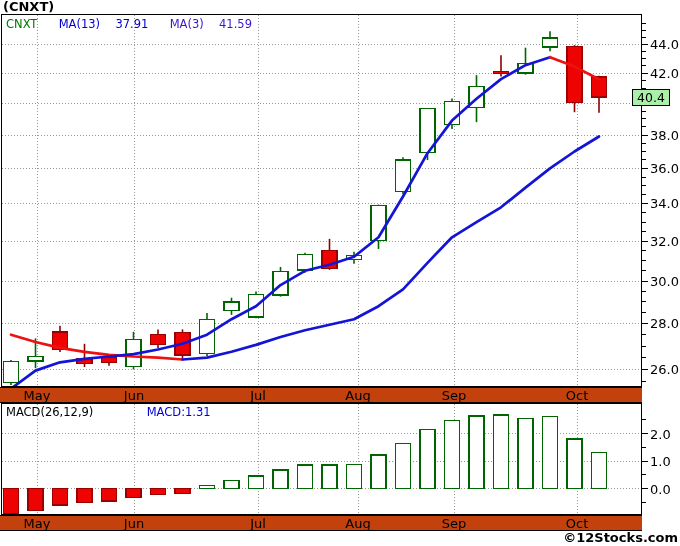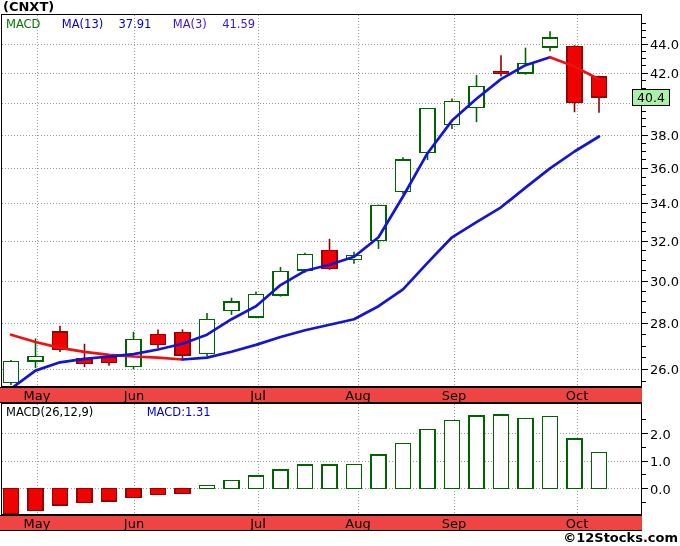--- a/index.html
+++ b/index.html
@@ -4,21 +4,21 @@
 <style>
   html,body{margin:0;padding:0;background:#fff;}
   #page{position:relative;width:680px;height:546px;background:#fff;
         font-family:"DejaVu Sans","Liberation Sans",sans-serif;overflow:hidden;}
   #title{position:absolute;left:3px;top:-1px;font-size:13px;font-weight:bold;color:#000;}
   .panel{position:absolute;border:1px solid #000;background:#fff;box-sizing:border-box;}
   #price-panel{left:1px;top:14px;width:641px;height:373px;}
   #macd-panel{left:1px;top:403px;width:641px;height:112px;}
   #price-axis{position:absolute;left:642px;top:14px;width:38px;height:373px;}
   #macd-axis{position:absolute;left:642px;top:403px;width:38px;height:112px;}
-  .month-bar{position:absolute;left:0;width:642px;height:16px;background:#ef4444;
+  .month-bar{position:absolute;left:0;width:642px;height:16px;background:#c2410c;
              border-top:1px solid #000;border-bottom:1px solid #000;box-sizing:border-box;}
   #month-bar-1{top:387px;}
   #month-bar-2{top:515px;}
   .month-label{position:absolute;top:0px;transform:translateX(-50%);font-size:13px;color:#000;line-height:15px;}
   #legend{position:absolute;left:6px;top:17px;font-size:11.5px;white-space:nowrap;}
   #legend span{margin-right:0px;}
   #macd-header{position:absolute;left:6px;top:405px;font-size:11.5px;white-space:nowrap;}
   #price-tag{position:absolute;left:632px;top:89px;width:36px;height:15px;background:#aaf0aa;
              border:1px solid #000;font-size:12.5px;color:#000;text-align:center;line-height:15px;}
   #copyright{position:absolute;right:2px;top:530px;font-size:13px;font-weight:600;color:#000;}
@@ -99,21 +99,21 @@
         <line x1="597" y1="60.84887643244096" x2="597" y2="97.66424158372728" stroke="#8b0000" stroke-width="1.6"></line>
         <rect x="589.5" y="61.88353224604017" width="15" height="20.30081449428274" fill="#ee0202" stroke="#990000" stroke-width="1.4" shape-rendering="crispEdges"></rect>
         <polyline points="9,319.7 33.5,327.0 58,332.9 82.5,336.8 107,339.8 131.5,341.5 156,342.6 180.5,344.5" fill="none" stroke="#ee1111" stroke-width="2.7" stroke-linejoin="round" stroke-linecap="round"></polyline>
         <polyline points="180.5,344.5 205,342.6 229.5,336.8 254,329.9 278.5,322.0 303,315.3 327.5,309.7 352,304.2 376.5,291.2 401,274.3 425.5,247.8 450,222.3 474.5,207.1 499,192.3 523.5,172.6 548,153.4 572.5,136.5 597,121.5" fill="none" stroke="#1414d6" stroke-width="2.7" stroke-linejoin="round" stroke-linecap="round"></polyline>
         <polyline points="9,373.7 33.5,355.6 58,347.3 82.5,343.8 107,341.5 131.5,339.1 156,334.5 180.5,328.8 205,319.7 229.5,304.2 254,291.2 278.5,270.1 303,255.8 327.5,249.8 352,241.8 376.5,222.3 401,181.5 425.5,138.2 450,105.6 474.5,83.7 499,64.1 523.5,50.2 548,42.2" fill="none" stroke="#1414d6" stroke-width="2.7" stroke-linejoin="round" stroke-linecap="round"></polyline>
         <polyline points="548,42.2 572.5,51.6 597,64.3" fill="none" stroke="#ee1111" stroke-width="2.7" stroke-linejoin="round" stroke-linecap="round"></polyline>
       </svg>
   </div>
 
   <div id="legend">
-    <span style="color:#007700;">MACD</span>
+    <span style="color:#007700;">CNXT</span>
     <span style="display:inline-block;width:14px;"></span>
     <span style="color:#0000cd;">MA(13)</span>
     <span style="display:inline-block;width:8px;"></span>
     <span style="color:#0000cd;text-align:right;">37.91</span>
     <span style="display:inline-block;width:14px;"></span>
     <span style="color:#3a16d0;">MA(3)</span>
     <span style="display:inline-block;width:8px;"></span>
     <span style="color:#3a16d0;">41.59</span>
   </div>
 

